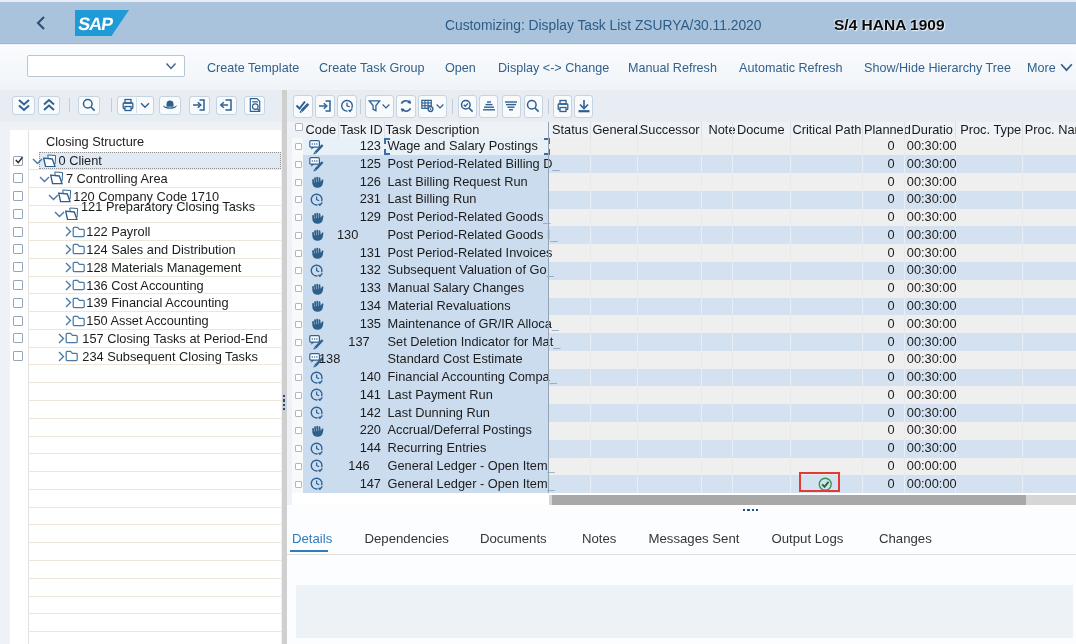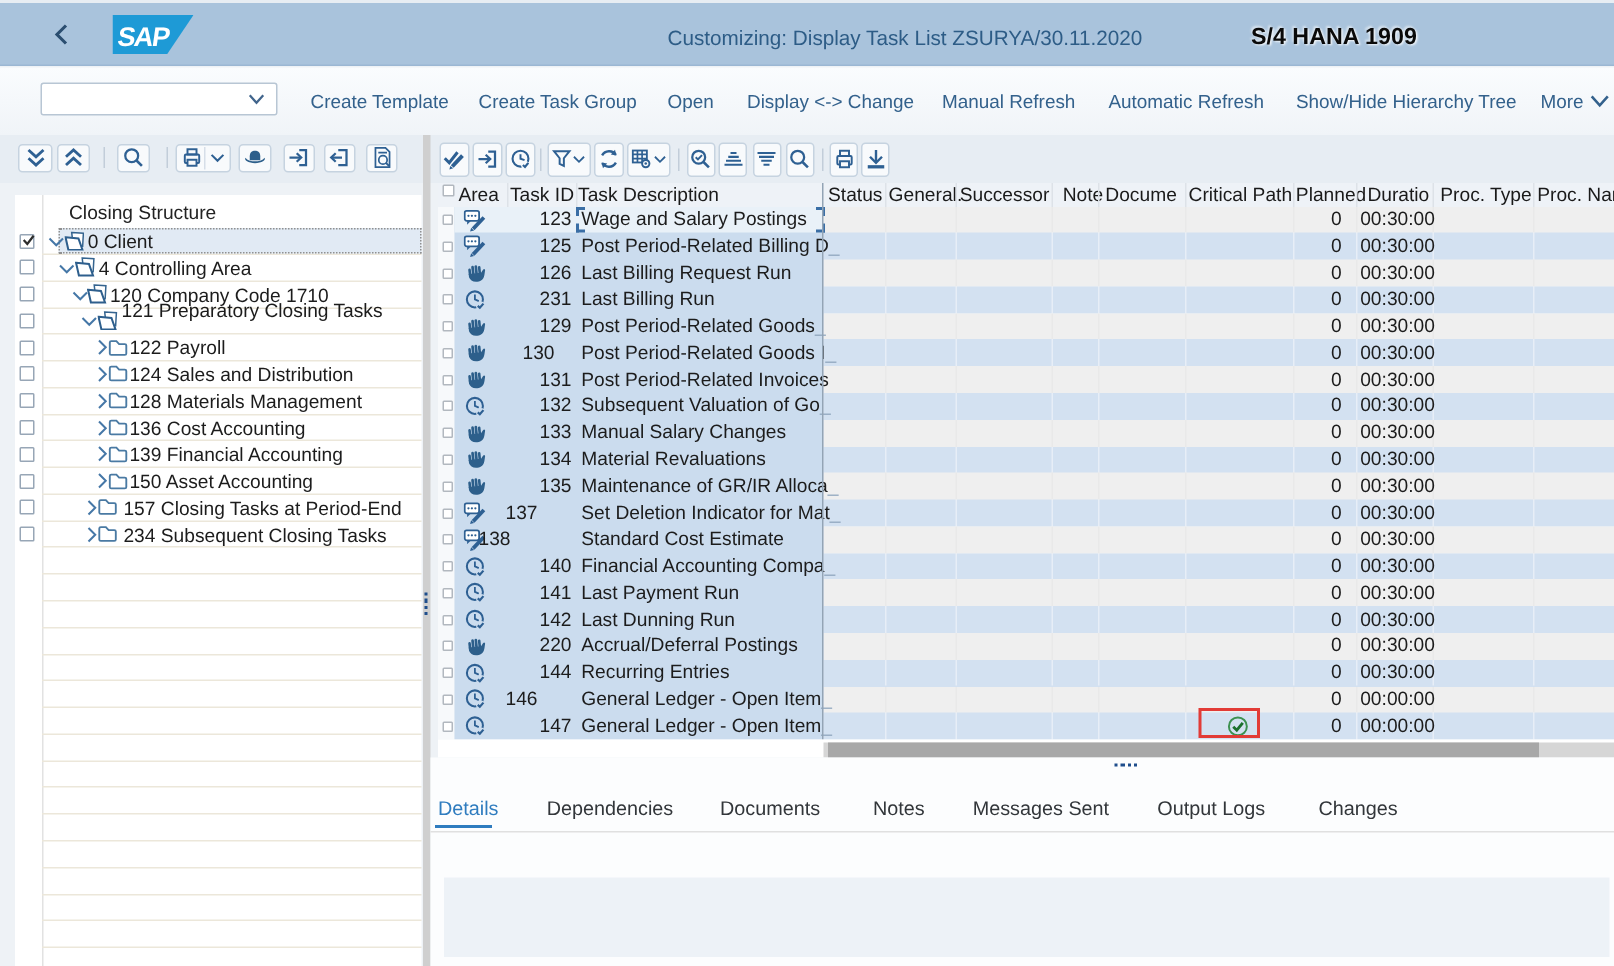--- a/index.html
+++ b/index.html
@@ -241,21 +241,21 @@
   </svg>
 <div class="cell" style="left:58.5px;top:153.1px">0 Client</div>
 <div class="cb" style="left:13px;top:173.4px;width:10px;height:10px;border-color:#97a6b6"></div>
 <svg class="ab" style="left:39.4px;top:174.9px" width="11" height="8" viewBox="0 0 11 8">
     <polyline points="1,2 5.5,6.5 10,2" fill="none" stroke="#4577a7" stroke-width="1.35"></polyline>
   </svg>
 <svg class="ab" style="left:50.1px;top:171.4px" width="13.5" height="13.5" viewBox="0 0 13.5 13.5">
     <polygon points="4.8,1.0 12.6,1.5 12.1,10.1 5.8,9.8" fill="#fff" stroke="#35648f" stroke-width="1.0"></polygon>
     <polygon points="0.7,4.2 9.3,5.0 12,12.6 2.6,12.6" fill="#fff" stroke="#2e5f8d" stroke-width="1.35"></polygon>
   </svg>
-<div class="cell" style="left:65.9px;top:170.9px">4 Controlling Area</div>
+<div class="cell" style="left:65.9px;top:170.9px">7 Controlling Area</div>
 <div class="cb" style="left:13px;top:191.1px;width:10px;height:10px;border-color:#97a6b6"></div>
 <svg class="ab" style="left:47.8px;top:192.6px" width="11" height="8" viewBox="0 0 11 8">
     <polyline points="1,2 5.5,6.5 10,2" fill="none" stroke="#4577a7" stroke-width="1.35"></polyline>
   </svg>
 <svg class="ab" style="left:58px;top:189.1px" width="13.5" height="13.5" viewBox="0 0 13.5 13.5">
     <polygon points="4.8,1.0 12.6,1.5 12.1,10.1 5.8,9.8" fill="#fff" stroke="#35648f" stroke-width="1.0"></polygon>
     <polygon points="0.7,4.2 9.3,5.0 12,12.6 2.6,12.6" fill="#fff" stroke="#2e5f8d" stroke-width="1.35"></polygon>
   </svg>
 <div class="cell" style="left:73.3px;top:188.6px">120 Company Code 1710</div>
 <div class="cb" style="left:13px;top:208.9px;width:10px;height:10px;border-color:#97a6b6"></div>
@@ -331,21 +331,21 @@
     <path d="M1.2,3.4 L1.2,10.6 Q1.2,11.6 2.2,11.6 L11.2,11.6 Q12.2,11.6 12.2,10.6 L12.2,5.4 Q12.2,4.4 11.2,4.4 L7.4,4.4 L5.6,2.4 L2.2,2.4 Q1.2,2.4 1.2,3.4 Z" fill="#fff" stroke="#4a7aa3" stroke-width="1.25"></path>
   </svg>
 <div class="cell" style="left:82.3px;top:348.6px">234 Subsequent Closing Tasks</div>
 <div class="ab" style="left:281.5px;top:90px;width:5.2px;height:554px;background:#cfcfcf"></div>
 <div class="ab" style="left:282.9px;top:395px;width:2.4px;height:2.4px;background:#1f4e8c"></div>
 <div class="ab" style="left:282.9px;top:399.3px;width:2.4px;height:2.4px;background:#1f4e8c"></div>
 <div class="ab" style="left:282.9px;top:403.6px;width:2.4px;height:2.4px;background:#1f4e8c"></div>
 <div class="ab" style="left:282.9px;top:407.9px;width:2.4px;height:2.4px;background:#1f4e8c"></div>
 <div class="ab" style="left:292px;top:121.8px;width:784px;height:15.8px;background:#eef2f7"></div>
 <div class="cb" style="left:295px;top:123px;width:8px;height:8px"></div>
-<div class="th" style="left:305.6px">Area</div>
+<div class="th" style="left:305.6px">Code</div>
 <div class="th" style="left:340px">Task ID</div>
 <div class="th" style="left:385.4px">Task Description</div>
 <div class="th" style="left:552px">Status</div>
 <div class="th" style="left:592.4px">General.</div>
 <div class="th" style="left:639.8px">Successor</div>
 <div class="th" style="left:708.5px">Note</div>
 <div class="th" style="left:736.9px">Docume</div>
 <div class="th" style="left:792.4px">Critical Path</div>
 <div class="th" style="left:863.9px">Planned</div>
 <div class="th" style="left:911.6px">Duratio</div>
@@ -635,21 +635,21 @@
 <div class="cb" style="left:294.5px;top:231.8px;width:7px;height:7px"></div>
 <svg class="ab" style="left:309px;top:227.3px" width="16" height="16" viewBox="0 0 16 16">
     <g transform="rotate(-6 8 8)" fill="#2d5f8b">
       <rect x="3.4" y="4.6" width="1.75" height="5" rx="0.85"></rect>
       <rect x="5.55" y="3.0" width="1.8" height="6.5" rx="0.9"></rect>
       <rect x="7.75" y="2.8" width="1.8" height="6.7" rx="0.9"></rect>
       <rect x="9.95" y="3.6" width="1.75" height="6" rx="0.85"></rect>
       <path d="M3.4,8.2 L11.7,8.2 L13.2,6.4 Q14.2,5.3 14.6,6.6 L13.9,9.4 C13.2,12.3 11.6,13.9 8.6,13.9 C5.6,13.9 4.0,12.4 3.4,10.4 Z"></path>
     </g>
   </svg>
-<div class="cell" style="left:337px;top:226.8px;width:44px;text-align:center">130</div>
+<div class="cell" style="left:337px;top:226.8px;width:44px;text-align:left">130</div>
 <div class="cell" style="left:387.5px;top:226.8px">Post Period-Related Goods I<span style="color:#8ea5bd">_</span></div>
 <div class="cell" style="left:860.5px;top:226.8px;width:34px;text-align:right">0</div>
 <div class="cell" style="left:906.8px;top:226.8px">00:30:00</div>
 <div class="cb" style="left:294.5px;top:249.6px;width:7px;height:7px"></div>
 <svg class="ab" style="left:309px;top:245.1px" width="16" height="16" viewBox="0 0 16 16">
     <g transform="rotate(-6 8 8)" fill="#2d5f8b">
       <rect x="3.4" y="4.6" width="1.75" height="5" rx="0.85"></rect>
       <rect x="5.55" y="3.0" width="1.8" height="6.5" rx="0.9"></rect>
       <rect x="7.75" y="2.8" width="1.8" height="6.7" rx="0.9"></rect>
       <rect x="9.95" y="3.6" width="1.75" height="6" rx="0.85"></rect>
@@ -716,21 +716,21 @@
 <div class="cb" style="left:294.5px;top:338.5px;width:7px;height:7px"></div>
 <svg class="ab" style="left:309px;top:334px" width="16" height="16" viewBox="0 0 16 16">
     <rect x="0.8" y="1.6" width="9.6" height="6.6" rx="1.3" fill="#fff" stroke="#2e6093" stroke-width="1.2"></rect>
     <circle cx="3.3" cy="4.9" r="0.75" fill="#2e6093"></circle>
     <circle cx="5.6" cy="4.9" r="0.75" fill="#2e6093"></circle>
     <circle cx="7.9" cy="4.9" r="0.75" fill="#2e6093"></circle>
     <polygon points="2.4,8 2.4,10.8 5.2,8" fill="#2e6093"></polygon>
     <line x1="6.4" y1="13.6" x2="13.6" y2="6" stroke="#2e6093" stroke-width="2.5"></line>
     <polygon points="4.4,15.4 5.1,12.9 7.1,14.7" fill="#2e6093"></polygon>
   </svg>
-<div class="cell" style="left:337px;top:333.5px;width:44px;text-align:left">137</div>
+<div class="cell" style="left:337px;top:333.5px;width:44px;text-align:center">137</div>
 <div class="cell" style="left:387.5px;top:333.5px">Set Deletion Indicator for Mat<span style="color:#8ea5bd">_</span></div>
 <div class="cell" style="left:860.5px;top:333.5px;width:34px;text-align:right">0</div>
 <div class="cell" style="left:906.8px;top:333.5px">00:30:00</div>
 <div class="cb" style="left:294.5px;top:356.2px;width:7px;height:7px"></div>
 <svg class="ab" style="left:309px;top:351.7px" width="16" height="16" viewBox="0 0 16 16">
     <rect x="0.8" y="1.6" width="9.6" height="6.6" rx="1.3" fill="#fff" stroke="#2e6093" stroke-width="1.2"></rect>
     <circle cx="3.3" cy="4.9" r="0.75" fill="#2e6093"></circle>
     <circle cx="5.6" cy="4.9" r="0.75" fill="#2e6093"></circle>
     <circle cx="7.9" cy="4.9" r="0.75" fill="#2e6093"></circle>
     <polygon points="2.4,8 2.4,10.8 5.2,8" fill="#2e6093"></polygon>
@@ -799,21 +799,21 @@
 <div class="cell" style="left:387.5px;top:440.1px">Recurring Entries</div>
 <div class="cell" style="left:860.5px;top:440.1px;width:34px;text-align:right">0</div>
 <div class="cell" style="left:906.8px;top:440.1px">00:30:00</div>
 <div class="cb" style="left:294.5px;top:462.8px;width:7px;height:7px"></div>
 <svg class="ab" style="left:309px;top:458.3px" width="16" height="16" viewBox="0 0 16 16">
     <circle cx="7.6" cy="7.6" r="5.35" fill="none" stroke="#2e6093" stroke-width="1.35"></circle>
     <polyline points="7.6,4.4 7.6,7.6 10.2,8.7" fill="none" stroke="#2e6093" stroke-width="1.2"></polyline>
     <circle cx="11.5" cy="12.1" r="3.1" fill="#cbdcee"></circle>
     <polyline points="9.5,11.9 10.9,13.2 13.3,10.4" fill="none" stroke="#2e6093" stroke-width="1.45"></polyline>
   </svg>
-<div class="cell" style="left:337px;top:457.8px;width:44px;text-align:left">146</div>
+<div class="cell" style="left:337px;top:457.8px;width:44px;text-align:center">146</div>
 <div class="cell" style="left:387.5px;top:457.8px">General Ledger - Open Item<span style="color:#8ea5bd">_</span></div>
 <div class="cell" style="left:860.5px;top:457.8px;width:34px;text-align:right">0</div>
 <div class="cell" style="left:906.8px;top:457.8px">00:00:00</div>
 <div class="cb" style="left:294.5px;top:480.6px;width:7px;height:7px"></div>
 <svg class="ab" style="left:309px;top:476.1px" width="16" height="16" viewBox="0 0 16 16">
     <circle cx="7.6" cy="7.6" r="5.35" fill="none" stroke="#2e6093" stroke-width="1.35"></circle>
     <polyline points="7.6,4.4 7.6,7.6 10.2,8.7" fill="none" stroke="#2e6093" stroke-width="1.2"></polyline>
     <circle cx="11.5" cy="12.1" r="3.1" fill="#cbdcee"></circle>
     <polyline points="9.5,11.9 10.9,13.2 13.3,10.4" fill="none" stroke="#2e6093" stroke-width="1.45"></polyline>
   </svg>

